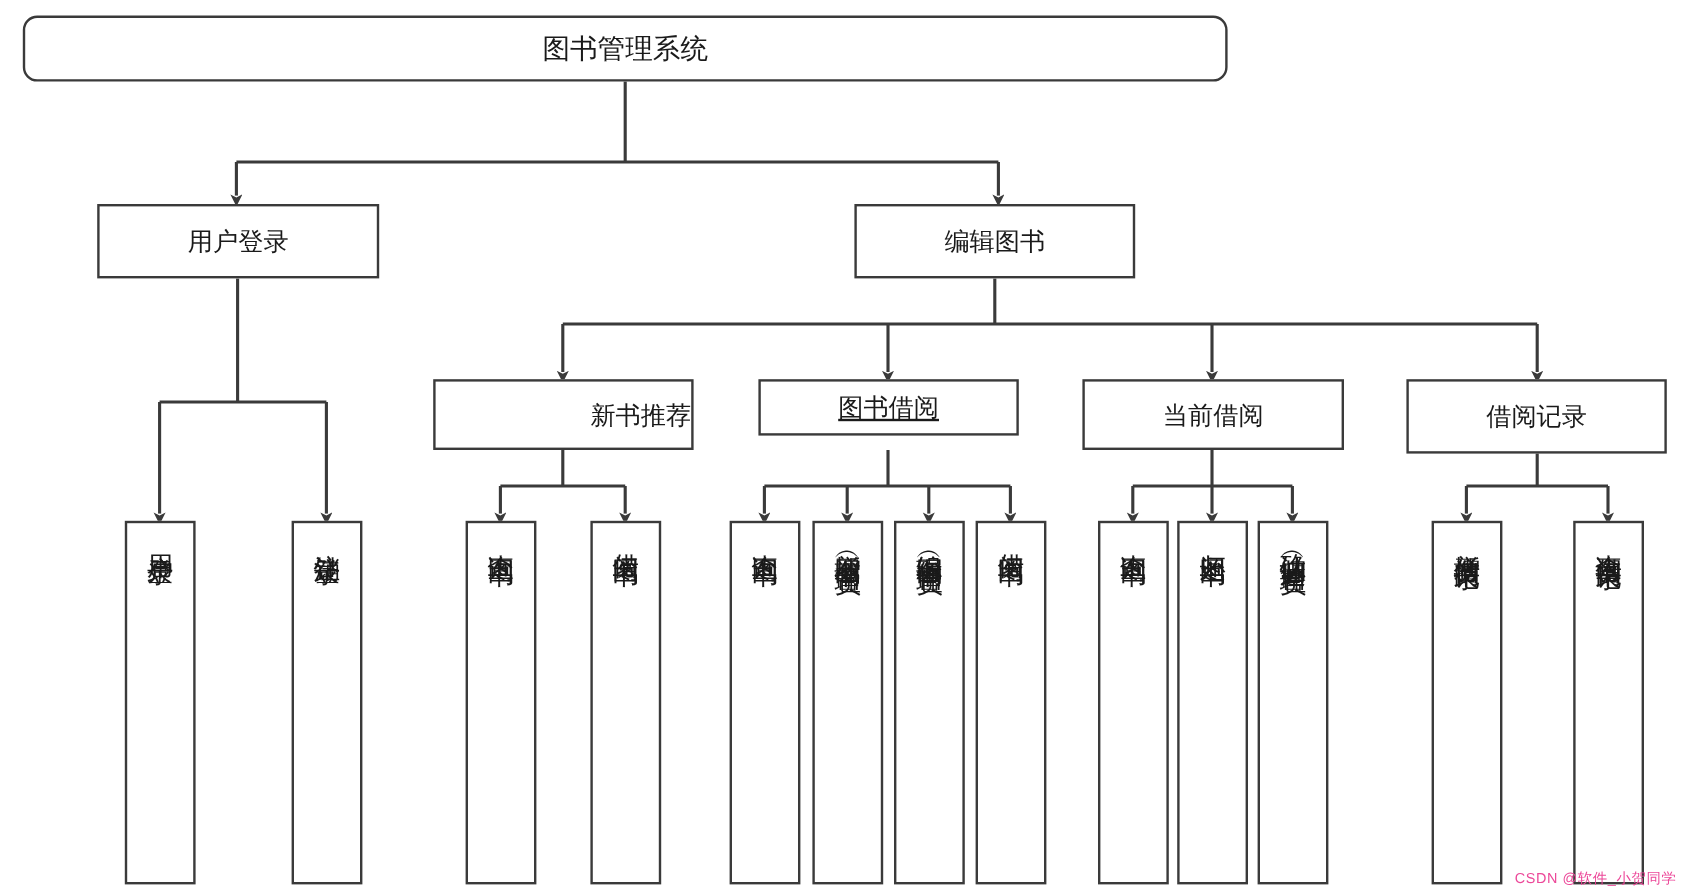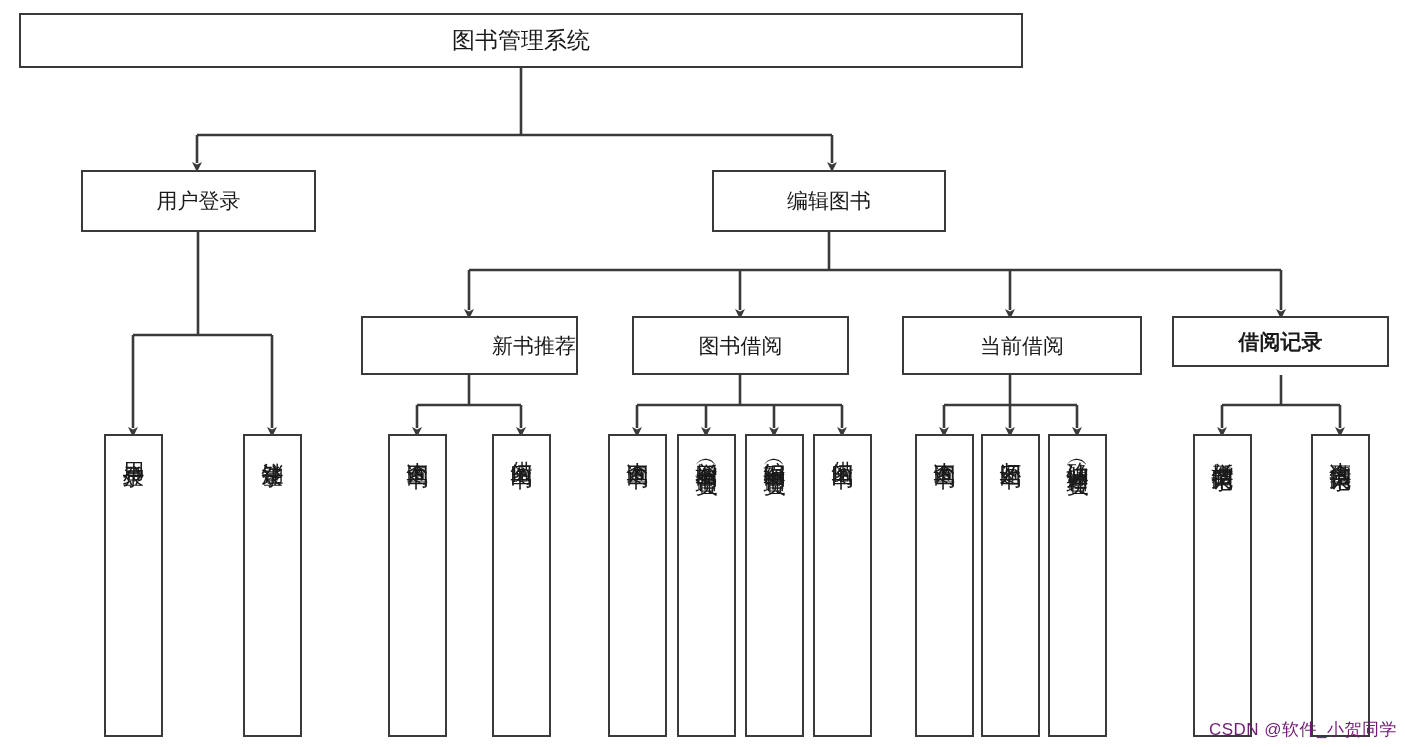--- a/index.html
+++ b/index.html
@@ -53,22 +53,22 @@
     writing-mode: vertical-rl;
     text-orientation: upright;
     letter-spacing: 2px;
     line-height: 1;
     white-space: nowrap;
   }
   .watermark {
     position: absolute;
     right: 8px;
     bottom: 6px;
-    font-size: 17px;
-    color: #701a75;
+    font-size: 12px;
+    color: #ec4899;
     letter-spacing: 0.5px;
     z-index: 3;
     white-space: nowrap;
   }
 </style>
 </head>
 <body>
 
 <div id="canvas">
 
@@ -117,41 +117,41 @@
       <path d="M1010,405 L1010,428" marker-end="url(#arrow)"></path>
       <path d="M1077,405 L1077,428" marker-end="url(#arrow)"></path>
 
       <path d="M1281,375 L1281,405"></path>
       <path d="M1222,405 L1340,405"></path>
       <path d="M1222,405 L1222,428" marker-end="url(#arrow)"></path>
       <path d="M1340,405 L1340,428" marker-end="url(#arrow)"></path>
     </g>
   </svg>
 
-  <div class="node root" style="left:19px; top:13px; width:1004px; height:55px;">
+  <div class="node root" style="left:19px; top:13px; width:1004px; height:55px;border-radius:12px;">
     <span>图书管理系统</span>
   </div>
 
   <div class="node level2" style="left:81px; top:170px; width:235px; height:62px;">
     <span>用户登录</span>
   </div>
   <div class="node level2" style="left:712px; top:170px; width:234px; height:62px;">
     <span>编辑图书</span>
   </div>
 
   <div class="node level3" style="left:361px; top:316px; width:217px; height:59px;justify-content:flex-end;">
     <span>新书推荐</span>
   </div>
-  <div class="node level3" style="left:632px; top:316px; width:217px; height:59px;">
+  <div class="node level3" style="left:632px; top:316px; width:217px; height:47px;text-decoration:underline;">
     <span>图书借阅</span>
   </div>
-  <div class="node level3" style="left:902px; top:316px; width:240px; height:59px;">
+  <div class="node level3" style="left:902px; top:316px; width:218px; height:59px;">
     <span>当前借阅</span>
   </div>
-  <div class="node level3" style="left:1172px; top:316px; width:217px; height:51px;font-weight:bold;">
+  <div class="node level3" style="left:1172px; top:316px; width:217px; height:62px;">
     <span>借阅记录</span>
   </div>
 
   <div class="node leaf" style="left:104px; top:434px; width:59px; height:303px;">
     <span class="vtext">用户登录</span>
   </div>
   <div class="node leaf" style="left:243px; top:434px; width:59px; height:303px;">
     <span class="vtext">注销登录</span>
   </div>
 

